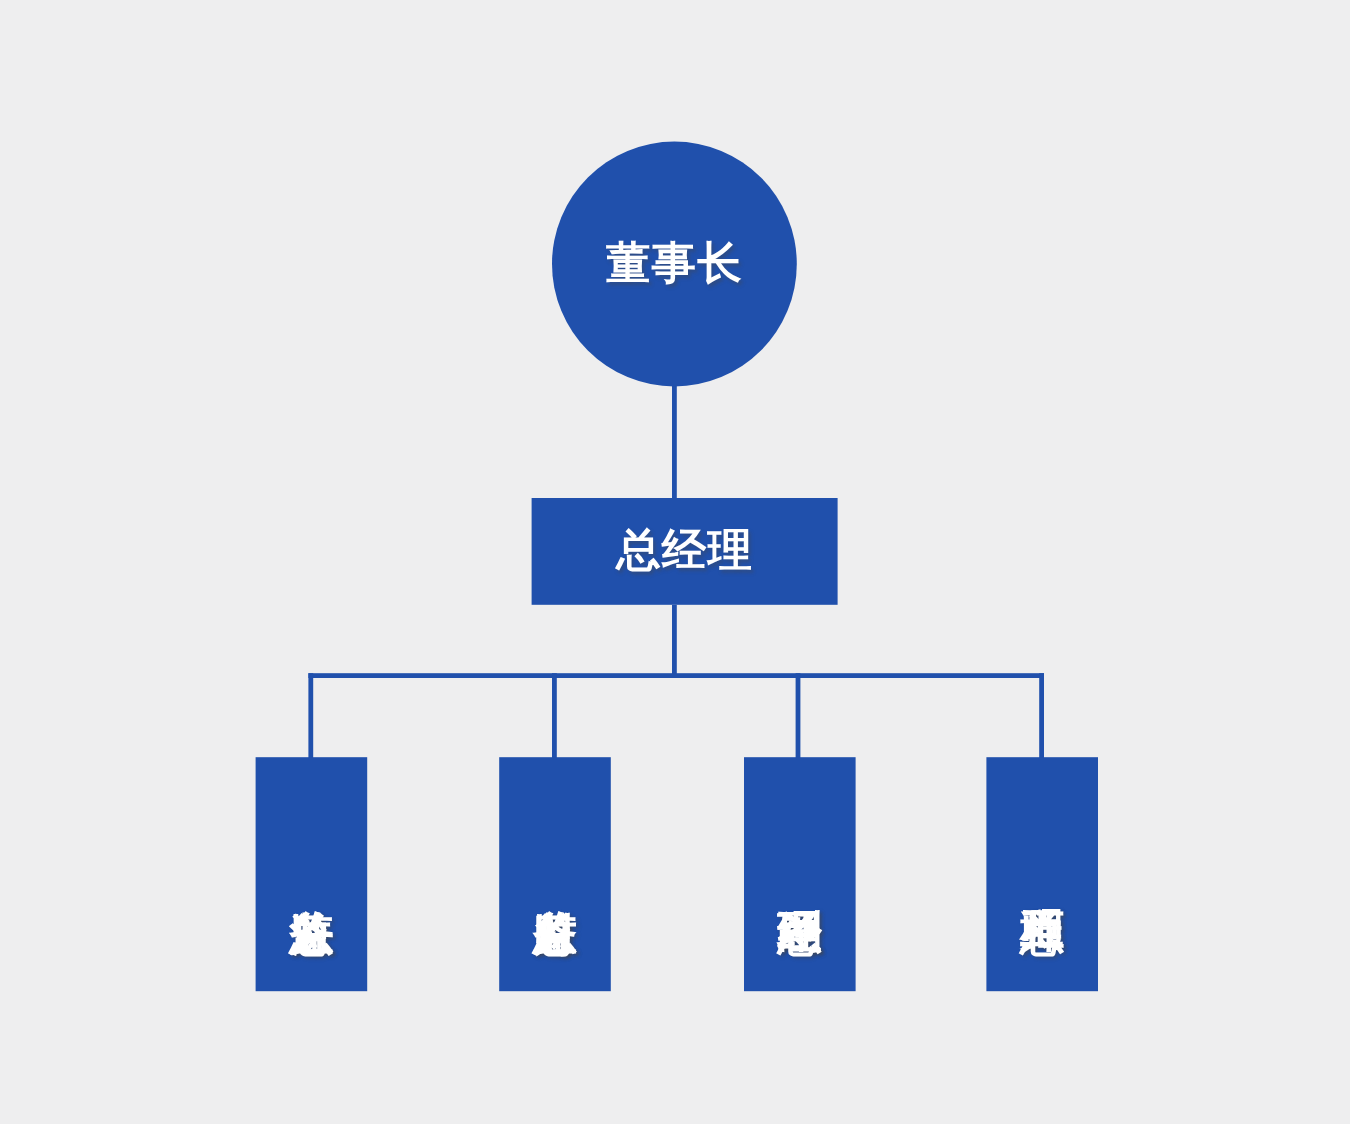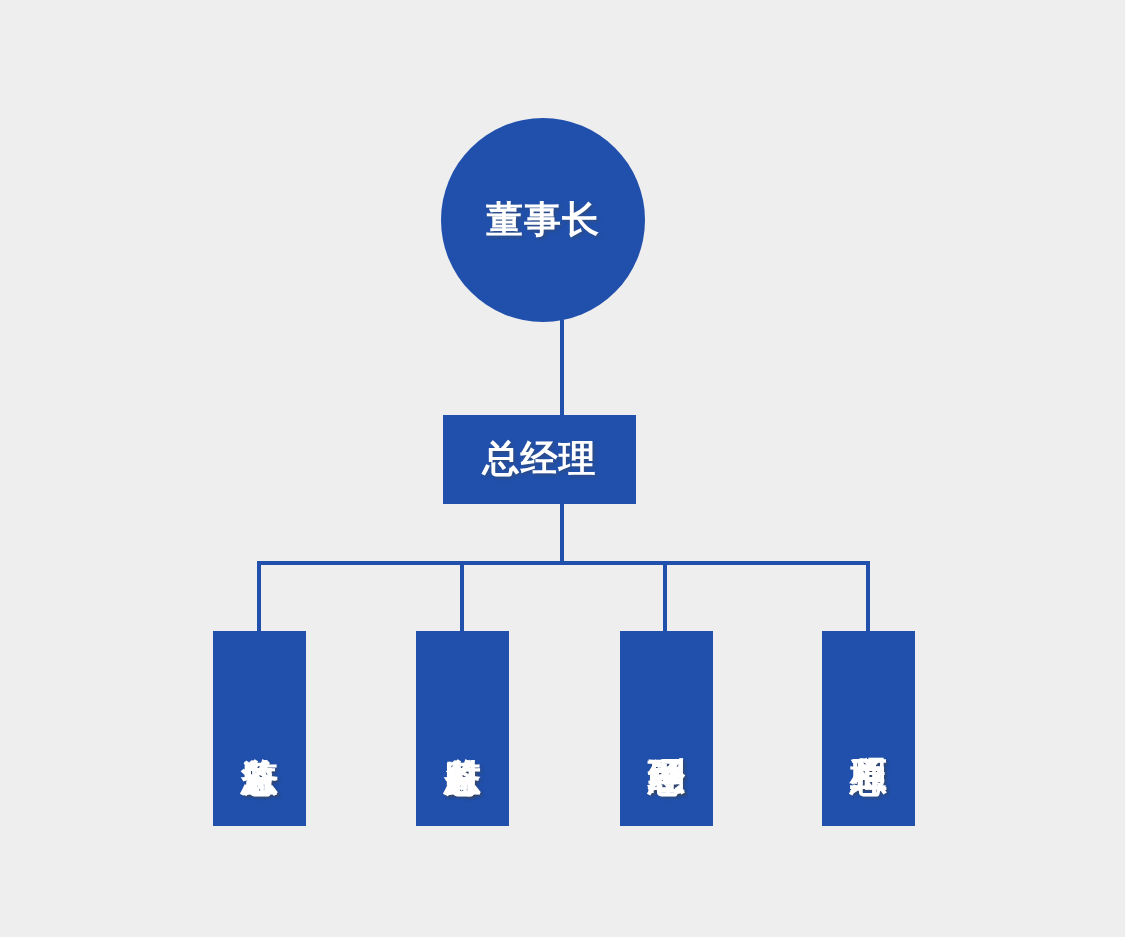--- a/index.html
+++ b/index.html
@@ -26,30 +26,30 @@
     color: #ffffff;
     font-weight: bold;
     font-size: 37px;
     line-height: 1.05;
     letter-spacing: 1px;
     text-shadow: 2px 2px 3px rgba(70,70,70,0.4);
     white-space: nowrap;
     user-select: none;
   }
   .node.circle {
-    left: 441px;
+    left: 460px;
     top: 118px;
     width: 204px;
     height: 204px;
     border-radius: 50%;
   }
   .node.rect-gm {
     left: 443px;
     top: 415px;
-    width: 193px;
+    width: 255px;
     height: 89px;
   }
   .node.rect-v {
     top: 631px;
     width: 93px;
     height: 195px;
   }
   .node.rect-v .label {
     writing-mode: vertical-rl;
     text-orientation: upright;

